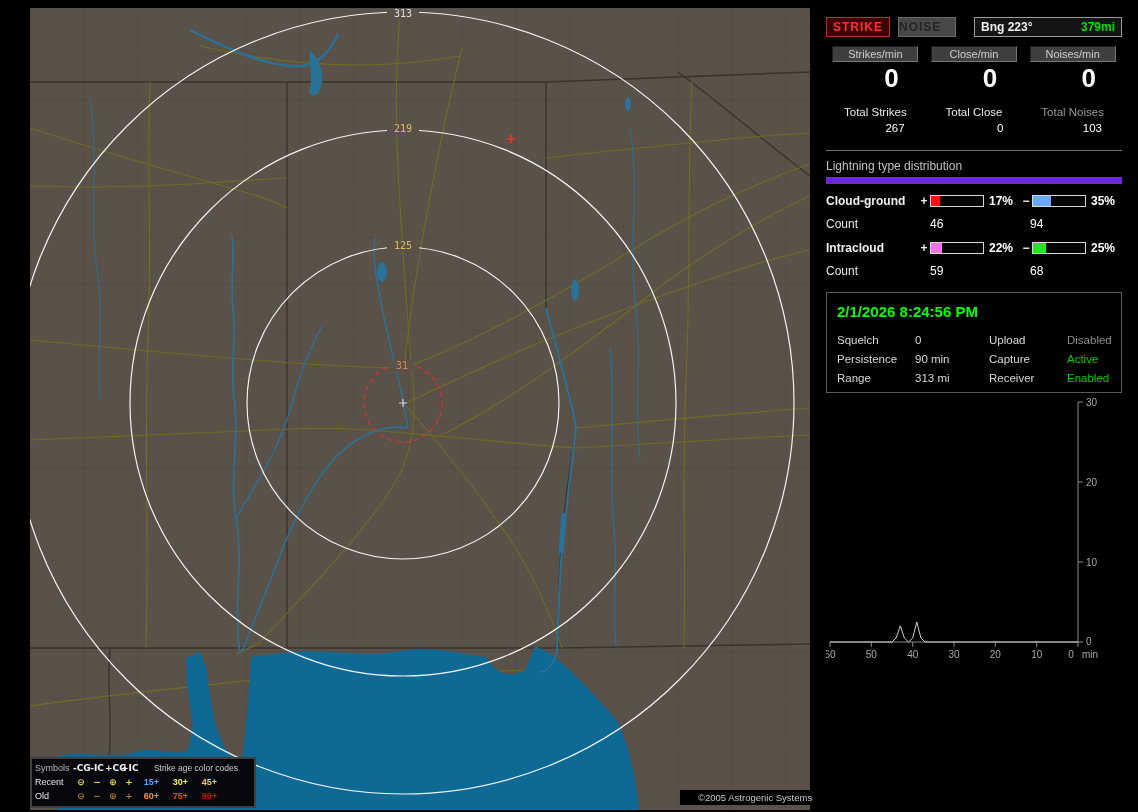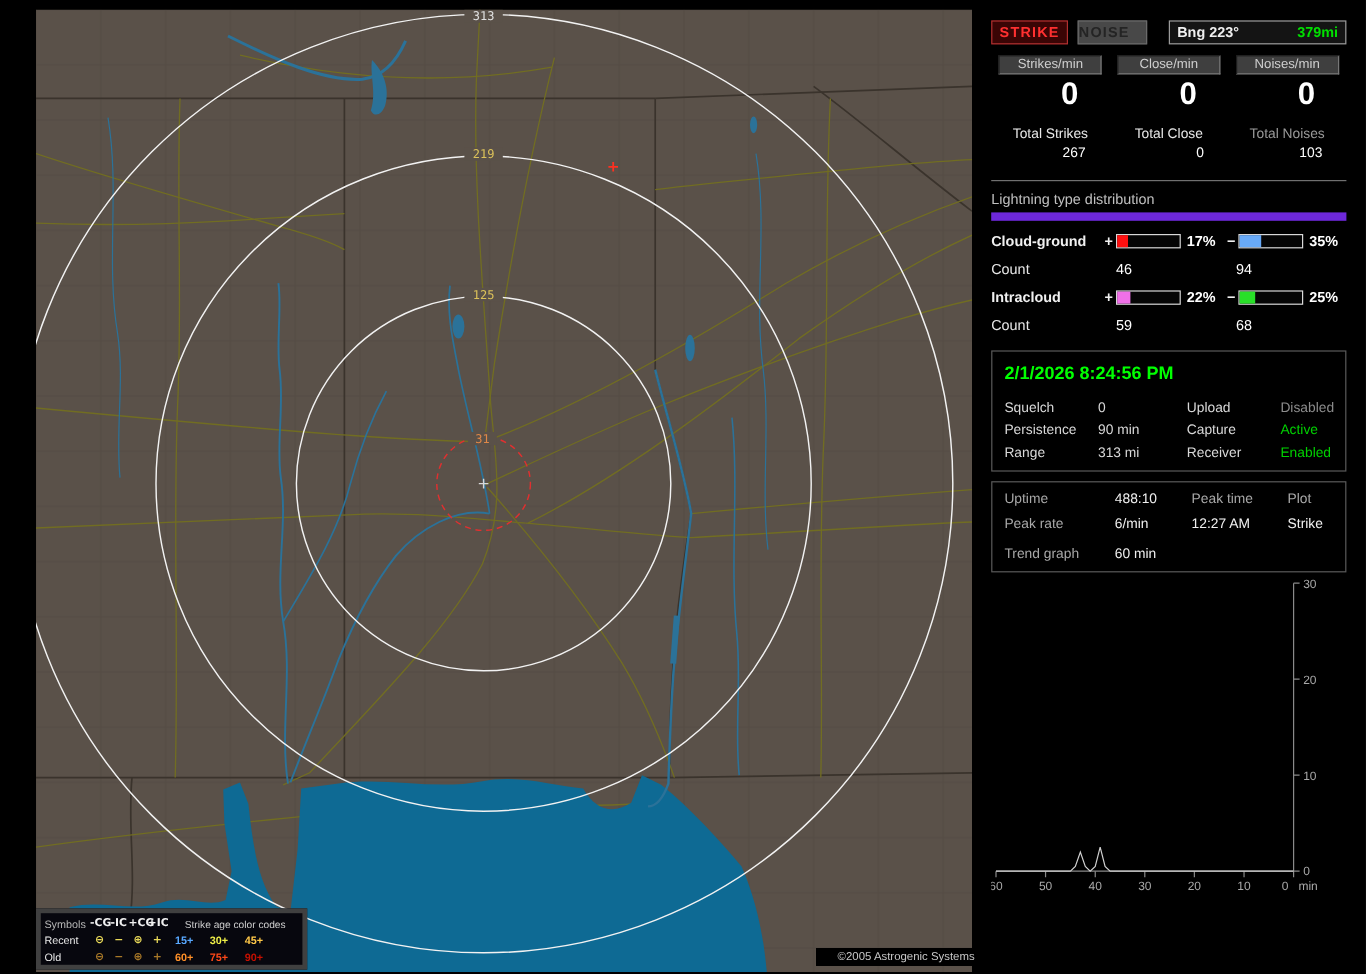--- a/index.html
+++ b/index.html
@@ -5,21 +5,21 @@
   html,body { margin:0; padding:0; background:#000; }
   #page { position:relative; width:1138px; height:812px; background:#000; overflow:hidden;
           font-family:"Liberation Sans", sans-serif; }
 
   
   #map-view { position:absolute; left:30px; top:8px; width:780px; height:802px; }
   #map-svg { display:block; }
 
   
   .legend { position:absolute; left:0; top:749px; width:226px; height:51px;
-            background:#07070e; border:4px solid #404040; box-sizing:border-box;
+            background:#07070e; border:2px solid #404040; box-sizing:border-box;
             font-size:9px; color:#e8e8e8; padding:2px 3px; }
   .lg-row { display:flex; align-items:center; height:14px; white-space:nowrap; }
   .lg-c0 { width:38px; color:#b8b8b8; }
   .lg-row .lg-c0.wlabel { color:#e8e8e8; }
   .lg-sym { width:16px; text-align:center; font-weight:bold;
             font-family:"DejaVu Sans", sans-serif; }
   .lg-head .lg-sym { color:#f0f0f0; }
   .lg-title { flex:1; text-align:center; padding-left:4px; color:#cfcfcf; font-size:8.5px; }
   .lg-age { width:29px; text-align:center; font-weight:bold; }
 
@@ -322,37 +322,20 @@
         <span>Capture</span>
         <span style="color: rgb(0, 208, 0);">Active</span>
 
         <span>Range</span>
         <span>313 mi</span>
         <span>Receiver</span>
         <span style="color: rgb(0, 208, 0);">Enabled</span>
       </div>
     </div>
 
-    <div class="panel panel-stats">
-      <div class="stats-grid">
-        <span class="lbl">Uptime</span>
-        <span class="val">488:10</span>
-        <span class="lbl">Peak time</span>
-        <span class="lbl">Plot</span>
-
-        <span class="lbl">Peak rate</span>
-        <span class="val">6/min</span>
-        <span class="val">12:27 AM</span>
-        <span class="val">Strike</span>
-      </div>
-      <div class="trend-row">
-        <span class="lbl">Trend graph</span>
-        <span class="val">60 min</span>
-      </div>
-    </div>
 
     <svg id="trend-svg" viewBox="0 0 296 272" width="296" height="272">
       <line class="axis" x1="252" y1="5" x2="252" y2="245"></line>
       <line class="axis" x1="4" y1="245" x2="252" y2="245"></line>
 
       <line class="axis" x1="252" y1="5" x2="257" y2="5"></line>
       <line class="axis" x1="252" y1="85" x2="257" y2="85"></line>
       <line class="axis" x1="252" y1="165" x2="257" y2="165"></line>
       <line class="axis" x1="252" y1="245" x2="257" y2="245"></line>
       <text class="tick-label" x="260" y="9">30</text>

